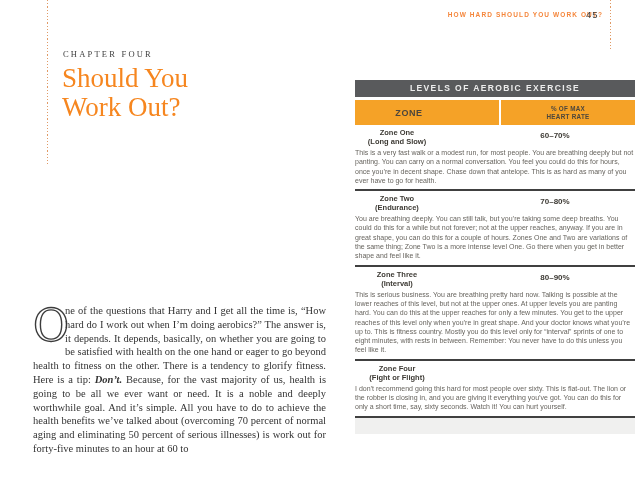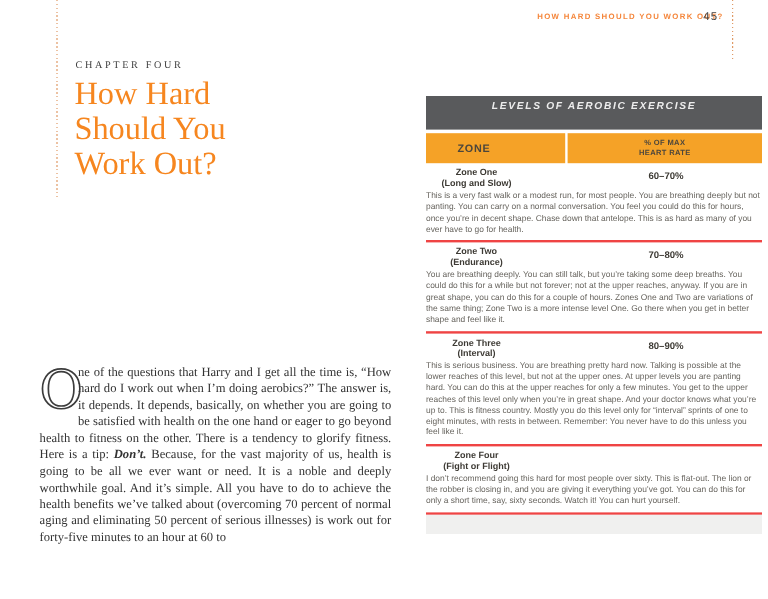--- a/index.html
+++ b/index.html
@@ -40,55 +40,54 @@
     position:absolute;left:610px;top:0;width:1px;height:50px;
     background-image:repeating-linear-gradient(to bottom,#E09A66 0,#E09A66 1.2px,transparent 1.2px,transparent 3.2px);
   }
   .page-number{
     position:absolute;left:586px;top:9px;
     font-size:9.5px;font-weight:normal;letter-spacing:1px;color:#3f3f3f;
   }
   
   .exercise-table{position:absolute;left:355px;top:80px;width:280px;}
   .table-title{
-    background:#595A5C;color:#EDEDED;height:28px;line-height:17px;
-    text-align:center;font-size:8.5px;font-weight:bold;letter-spacing:1.4px;font-style:italic;
+    background:#595A5C;color:#EDEDED;height:17px;line-height:17px;
+    text-align:center;font-size:8.5px;font-weight:bold;letter-spacing:1.4px;
   }
   .col-head{display:flex;gap:2px;margin-top:3px;}
   .col-zone{
-    width:116px;height:25px;background:#F5A227;box-sizing:border-box;padding-right:36px;
+    width:144px;height:25px;background:#F5A227;box-sizing:border-box;padding-right:36px;
     display:flex;align-items:center;justify-content:center;
     font-size:9px;font-weight:bold;letter-spacing:0.6px;color:#4c463c;
   }
   .col-rate{
     flex:1;height:25px;background:#F5A227;
     display:flex;align-items:center;justify-content:center;
     font-size:6.3px;line-height:7.5px;font-weight:bold;letter-spacing:0.3px;color:#4c463c;
     text-align:center;white-space:pre-line;
   }
-  .zone-row{border-bottom:2px solid #ef4444;padding:3px 0 4px;}
+  .zone-row{border-bottom:2px solid #404040;padding:3px 0 4px;}
   .zone-row:last-of-type{border-bottom-color:#8d8d8d;}
   .row-head{display:flex;}
   .zone-cell{width:120px;box-sizing:border-box;padding-right:36px;text-align:center;}
   .zone-name,.zone-sub{font-size:7.5px;line-height:9px;font-weight:bold;color:#3d3a34;}
   .rate-cell{flex:1;text-align:center;font-size:8px;font-weight:bold;color:#3d3a34;padding-top:3px;}
   .zone-desc{margin-top:2px;font-size:7px;line-height:9.3px;color:#67645e;}
   .table-foot{height:16px;background:#F0F0EF;}
 </style>
 </head>
 <body>
 
 <div class="spread">
 
   <div class="left-dotted-rule"></div>
 
   <div class="chapter-label">CHAPTER FOUR</div>
 
   <div class="chapter-title">
-    <div>How Hard</div>
     <div>Should You</div>
     <div>Work Out?</div>
   </div>
 
   <div class="body-text">
     <span class="drop-cap">O</span><span>ne of the questions that Harry and I get all the time is, “How hard do I work out when I’m doing aerobics?” The answer is, it depends. It depends, basically, on whether you are going to be satisfied with health on the one hand or eager to go beyond health to fitness on the other. There is a tendency to glorify fitness. Here is a tip: </span><span class="italic">Don’t.</span><span> Because, for the vast majority of us, health is going to be all we ever want or need. It is a noble and deeply worthwhile goal. And it’s simple. All you have to do to achieve the health benefits we’ve talked about (overcoming 70 percent of normal aging and eliminating 50 percent of serious illnesses) is work out for forty-five minutes to an hour at 60 to</span>
   </div>
 
   <div class="running-head">HOW HARD SHOULD YOU WORK OUT?</div>
   <div class="head-dotted-rule"></div>

